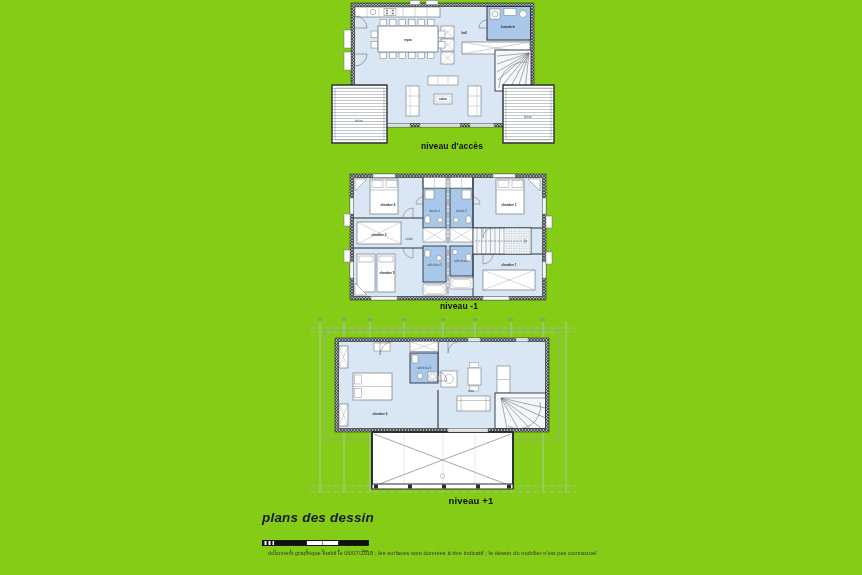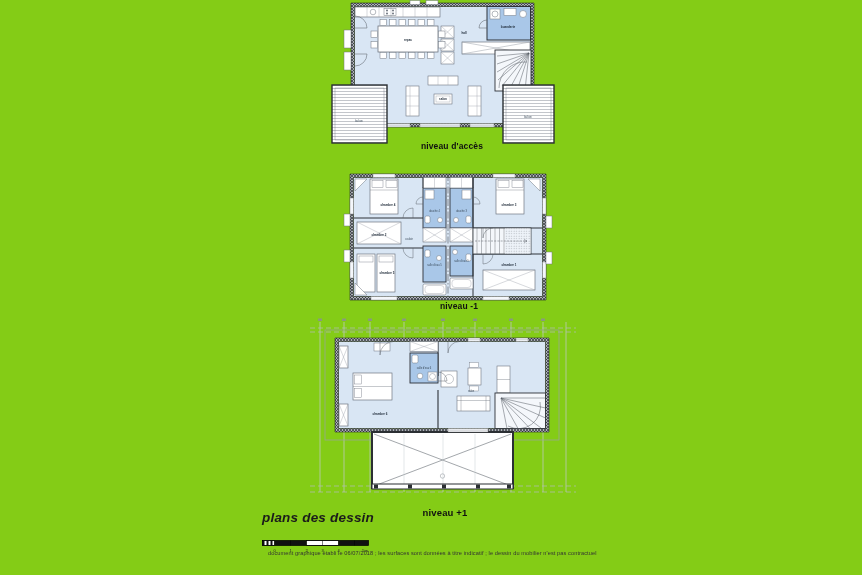--- a/index.html
+++ b/index.html
@@ -380,21 +380,21 @@
           <rect x="208" y="22" width="12" height="3.5"></rect>
         <rect x="140" y="112.5" width="40" height="3.5"></rect>
         <path d="M160 23.7H172 M208 23.7H220 M140 114.2H180" stroke-width="0.3"></path>
       </g>
 
       <text class="roomlabel" x="72" y="99">chambre 6</text>
       <text class="tinylabel" x="116" y="52.5">salle d'eau 6</text>
       <text class="tinylabel" x="163" y="76">salon</text>
     </svg>
   </div>
-  <div class="lvl lvl3" style="left:445px;top:495px;margin-top:12px;">niveau +1</div>
+  <div class="lvl lvl3" style="left:471px;top:495px;">niveau +1</div>
 
   <div class="doc-title">plans des dessin</div>
 
   <div class="plan" style="left:262px;top:540px;">
     <svg width="112" height="15" viewBox="0 0 112 15">
       <g>
         <rect x="0.5" y="0.5" width="12" height="5" fill="#fff" stroke="#000" stroke-width="0.7"></rect>
         <rect x="0.5" y="0.5" width="2" height="5" fill="#111"></rect>
         <rect x="4.5" y="0.5" width="2" height="5" fill="#111"></rect>
         <rect x="8.5" y="0.5" width="2" height="5" fill="#111"></rect>

